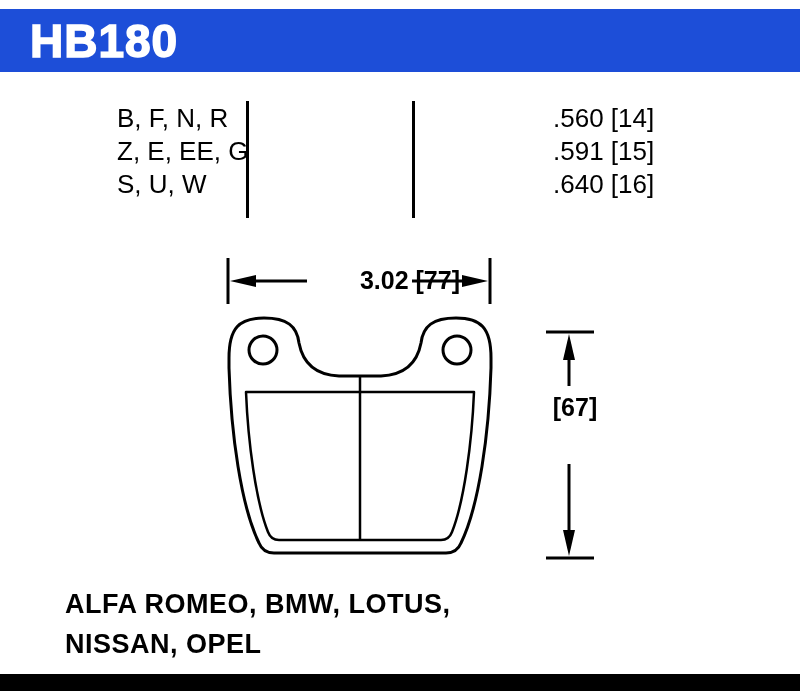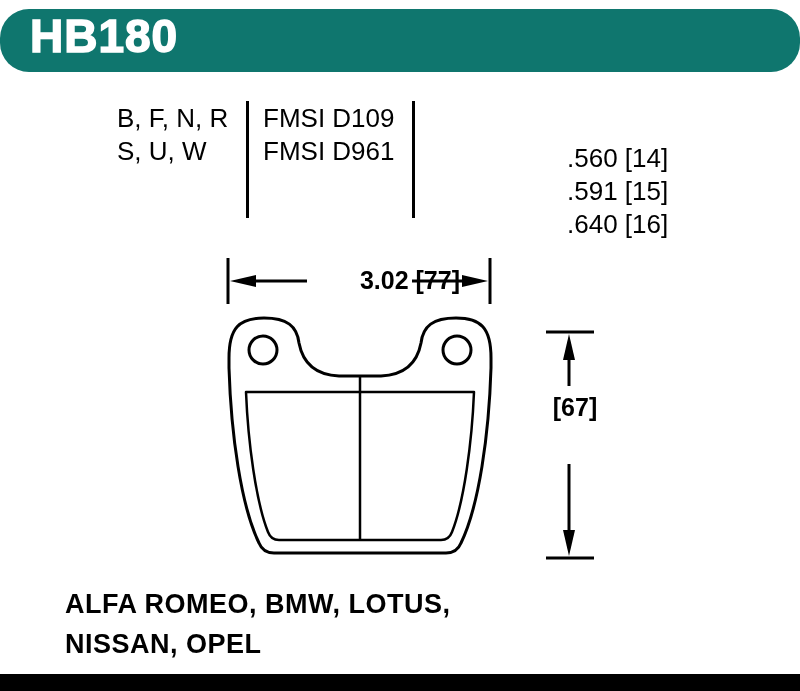--- a/index.html
+++ b/index.html
@@ -12,38 +12,37 @@
     color: #000;
     overflow: hidden;
   }
   
   .header-bar {
     position: absolute;
     left: 0; top: 9;
     top: 9px;
     width: 800px;
     height: 63px;
-    background: #0f766e;
+    background: #1d4ed8;
     display: flex;
-    align-items: flex-start;
-    border-radius: 29px;
+    align-items: center;
   }
   .part-number {
     color: #ffffff;
     font-size: 46px;
     font-weight: 700;
     letter-spacing: 1px;
     padding-left: 30px;
     -webkit-text-stroke: 1.5px #ffffff;
   }
   
   .spec-col { position: absolute; font-size: 26px; font-weight: 400; line-height: 33px; white-space: nowrap; }
   .col-compounds { left: 117px; top: 102px; }
   .col-fmsi      { left: 263px; top: 102px; }
-  .col-thickness { left: 567px; top: 102px; margin-top: 40px; }
+  .col-thickness { left: 553px; top: 102px; }
   .table-divider {
     position: absolute;
     top: 101px;
     width: 3px;
     height: 117px;
     background: #000000;
   }
   .divider-1 { left: 246px; }
   .divider-2 { left: 412px; }
   
@@ -95,27 +94,24 @@
 <body>
 
 <div class="page">
 
   <div class="header-bar">
     <span class="part-number">HB180</span>
   </div>
 
   <div class="spec-col col-compounds">
     <div>B, F, N, R</div>
+    <div>Z, E, EE, G</div>
     <div>S, U, W</div>
   </div>
   <div class="table-divider divider-1"></div>
-  <div class="spec-col col-fmsi">
-    <div>FMSI D109</div>
-    <div>FMSI D961</div>
-  </div>
   <div class="table-divider divider-2"></div>
   <div class="spec-col col-thickness">
     <div>.560 [14]</div>
     <div>.591 [15]</div>
     <div>.640 [16]</div>
   </div>
 
   <svg class="dim-svg width-dim-svg" width="290" height="60" viewBox="0 0 290 60">
     <line x1="13" y1="8" x2="13" y2="54" stroke="#000" stroke-width="3"></line>
     <line x1="275" y1="8" x2="275" y2="54" stroke="#000" stroke-width="3"></line>

